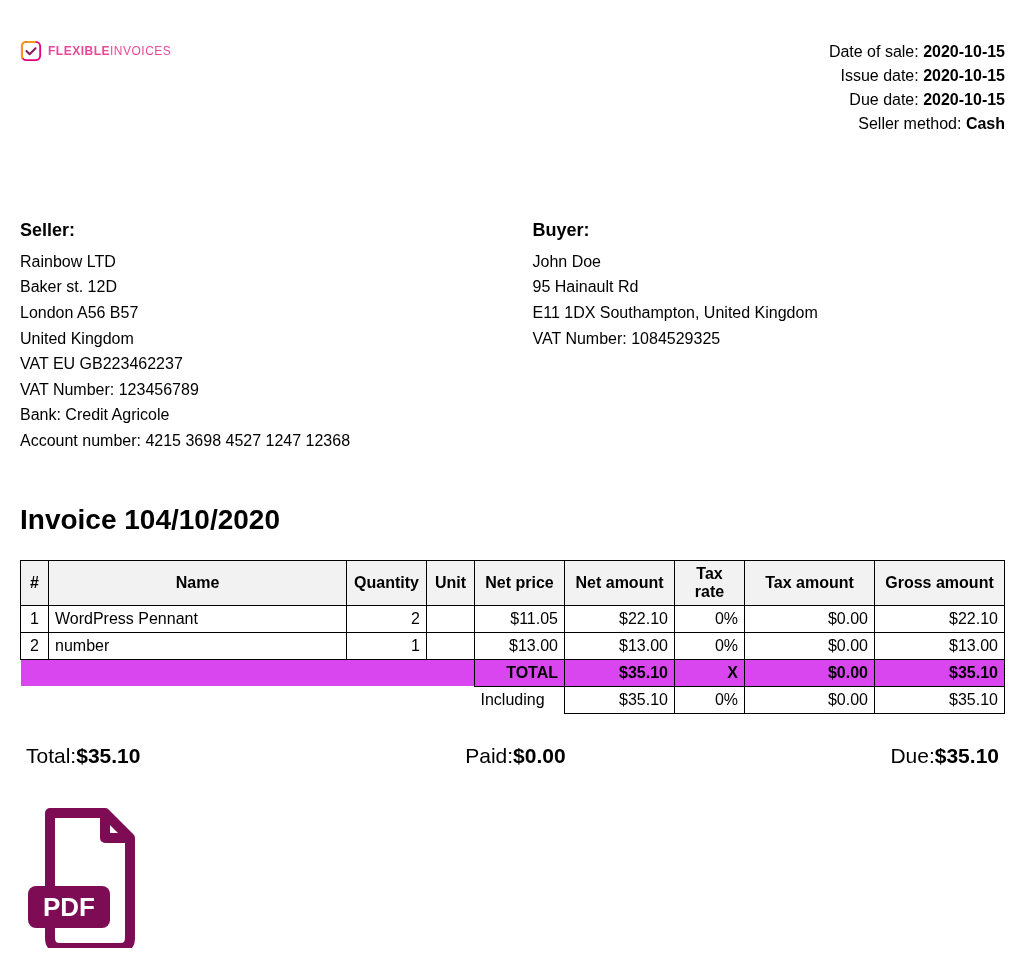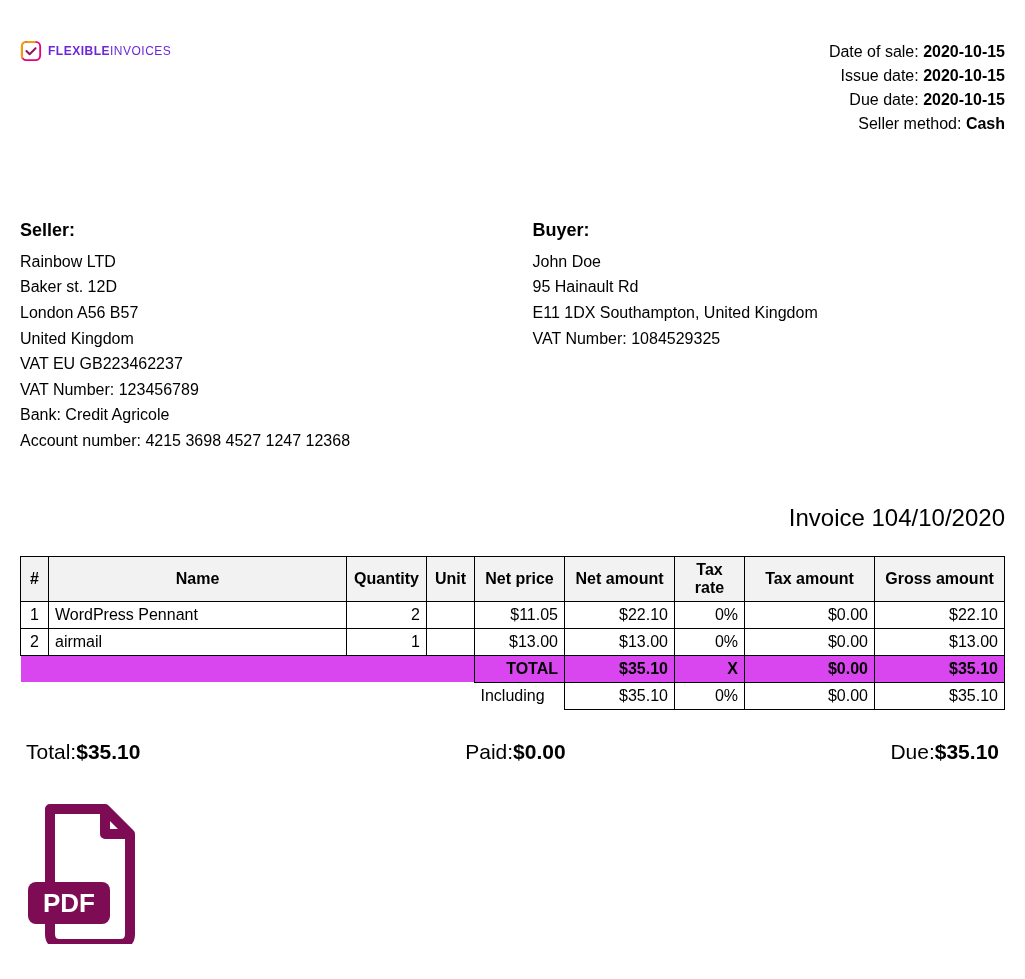--- a/index.html
+++ b/index.html
@@ -22,21 +22,21 @@
       gap: 6px;
     }
     .logo-icon {
       width: 22px;
       height: 22px;
     }
     .logo-text {
       font-size: 12px;
       letter-spacing: 0.5px;
       font-weight: 400;
-      color: #6d28d9;
+      color: #ec4899;
     }
     .logo-text .bold { font-weight: 700; }
     .meta {
       text-align: right;
       font-size: 16px;
       line-height: 1.5;
     }
     .meta .val { font-weight: 700; }
     .parties {
       display: flex;
@@ -47,23 +47,23 @@
       flex: 1;
       font-size: 16px;
       line-height: 1.6;
     }
     .party h3 {
       font-size: 18px;
       font-weight: 700;
       margin-bottom: 4px;
     }
     .invoice-title {
-      text-align: right;
-      font-size: 24px;
-      font-weight: 400;
+      text-align: left;
+      font-size: 28px;
+      font-weight: 700;
       margin-bottom: 24px;
     }
     table.items {
       width: 100%;
       border-collapse: collapse;
       font-size: 16px;
     }
     table.items th, table.items td {
       border: 1px solid #000;
       padding: 4px 6px;
@@ -160,21 +160,21 @@
       <td class="qty">2</td>
       <td></td>
       <td class="money">$11.05</td>
       <td class="money">$22.10</td>
       <td class="money">0%</td>
       <td class="money">$0.00</td>
       <td class="money">$22.10</td>
     </tr>
     <tr>
       <td class="num">2</td>
-      <td class="name">airmail</td>
+      <td class="name">number</td>
       <td class="qty">1</td>
       <td></td>
       <td class="money">$13.00</td>
       <td class="money">$13.00</td>
       <td class="money">0%</td>
       <td class="money">$0.00</td>
       <td class="money">$13.00</td>
     </tr>
     <tr class="total-row">
       <td class="noborder" colspan="4"></td>

